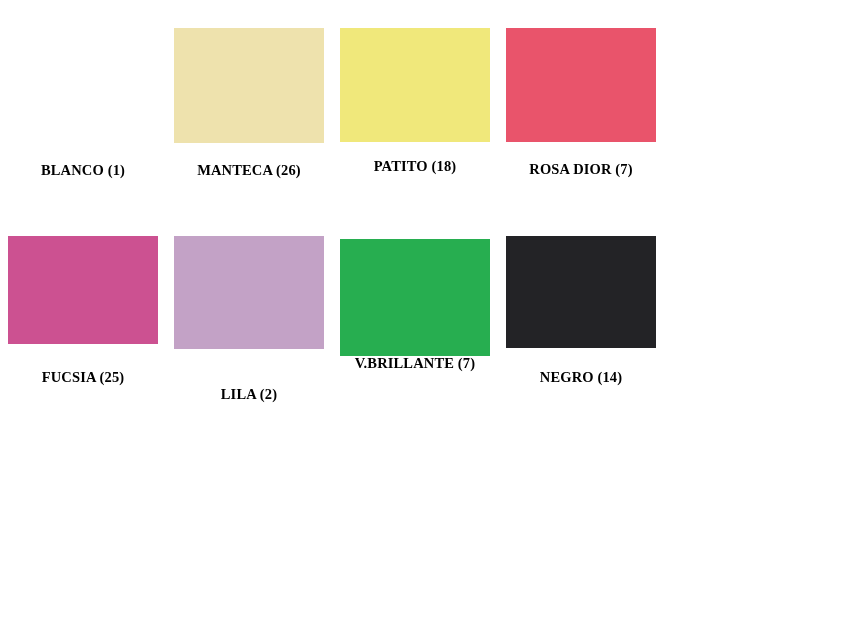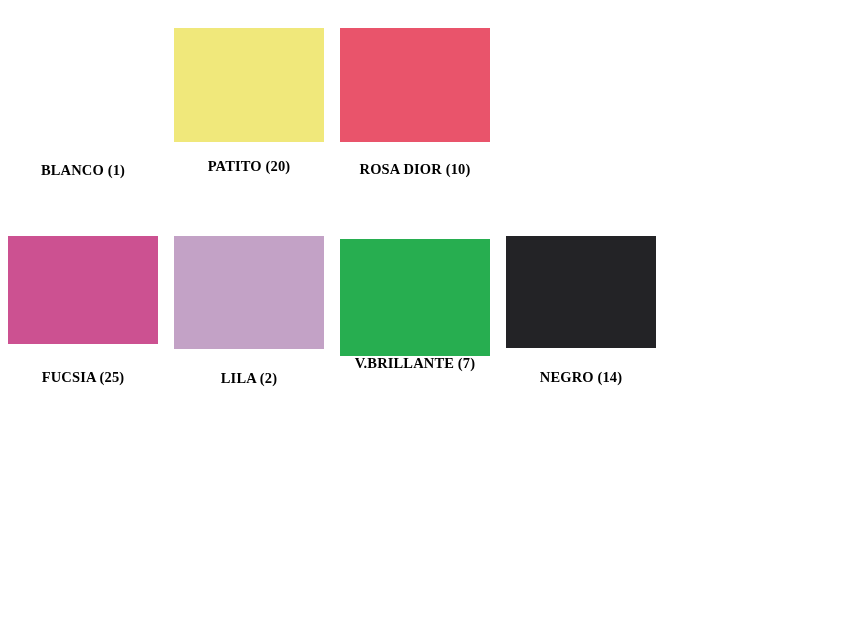--- a/index.html
+++ b/index.html
@@ -79,21 +79,21 @@
   .cell-rojo     .swatch-chip { height: 114px; }
   .cell-rojo     .swatch-label { margin-top: 20px; }
 
   .cell-rosadior .swatch-chip { height: 114px; }
   .cell-rosadior .swatch-label { margin-top: 20px; }
 
   .cell-fucsia   .swatch-chip { height: 108px; }
   .cell-fucsia   .swatch-label { margin-top: 26px; }
 
   .cell-lila     .swatch-chip { height: 113px; }
-  .cell-lila     .swatch-label { margin-top: 22px; }
+  .cell-lila     .swatch-label { margin-top: 38px; }
 
   .cell-vbrillante .swatch-chip { margin-top: 3px; height: 117px; }
   .cell-vbrillante .swatch-label { }
 
   .cell-aguamarina .swatch-chip { height: 112px; }
   .cell-aguamarina .swatch-label { margin-top: 20px; }
 
   .cell-negro    .swatch-chip { height: 112px; }
   .cell-negro    .swatch-label { margin-top: 22px; }
 </style>
@@ -102,30 +102,34 @@
 
 <div id="palette-board">
 
   <div class="swatch-row" id="swatch-row-1">
 
     <div class="swatch-cell cell-blanco">
       <div class="swatch-chip" style="background-color: rgb(255, 255, 255);"></div>
       <div class="swatch-label" style="color: rgb(0, 0, 0);">BLANCO (1)</div>
     </div>
 
+    <div class="swatch-cell cell-manteca">
+      <div class="swatch-chip" style="background-color: rgb(238, 226, 173);"></div>
+      <div class="swatch-label" style="color: rgb(0, 0, 0);">MANTECA (26)</div>
+    </div>
 
     <div class="swatch-cell cell-patito">
       <div class="swatch-chip" style="background-color: rgb(240, 232, 123);"></div>
-      <div class="swatch-label" style="color: rgb(0, 0, 0);">PATITO (20)</div>
+      <div class="swatch-label" style="color: rgb(0, 0, 0);">PATITO (18)</div>
     </div>
 
 
     <div class="swatch-cell cell-rosadior">
       <div class="swatch-chip" style="background-color: rgb(233, 84, 107);"></div>
-      <div class="swatch-label" style="color: rgb(0, 0, 0);">ROSA DIOR (10)</div>
+      <div class="swatch-label" style="color: rgb(0, 0, 0);">ROSA DIOR (7)</div>
     </div>
 
   </div>
 
   <div class="swatch-row" id="swatch-row-2">
 
     <div class="swatch-cell cell-fucsia">
       <div class="swatch-chip" style="background-color: rgb(204, 81, 145);"></div>
       <div class="swatch-label" style="color: rgb(0, 0, 0);">FUCSIA (25)</div>
     </div>

